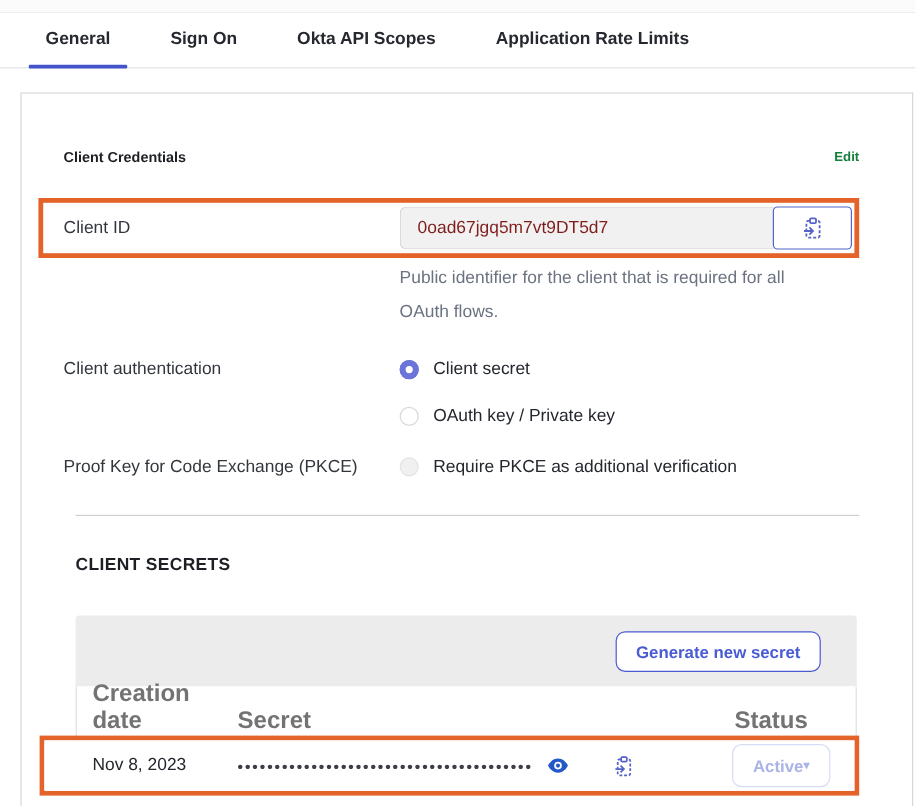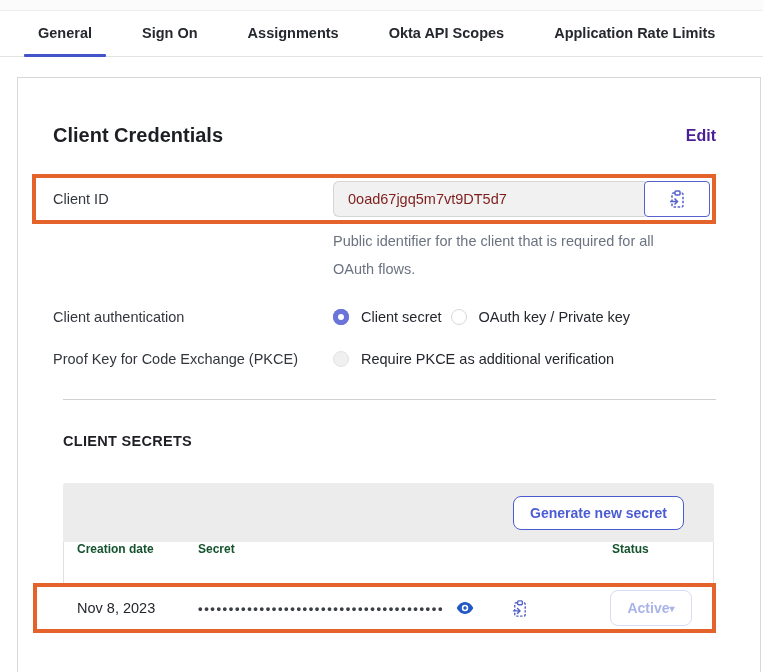--- a/index.html
+++ b/index.html
@@ -15,41 +15,41 @@
   .tab.active::after { content: ""; position: absolute; left: 0; right: 0; bottom: -1px;
     height: 3px; background: #4353c9; border-radius: 1px; }
 
   
   .card { margin: 20px 0 0 17px; width: 744px; height: 640px;
     border: 1px solid #d7d7d7; background: #ffffff; }
   .content { padding: 0 44px 0 35px; }
 
   .cc-header { display: flex; justify-content: space-between; align-items: center;
     margin-top: 46px; }
-  .cc-title { font-size: 20px; font-weight: 700; color: #1d1f24; }
-  .edit-link { font-size: 16px; font-weight: 700; color: #4c1d95; cursor: pointer; }
+  .cc-title { font-size: 12px; font-weight: 700; color: #1d1f24; }
+  .edit-link { font-size: 11px; font-weight: 700; color: #15803d; cursor: pointer; }
 
   
   .hl-box1 { margin: 27px 0 0 -21px; border: 4px solid #e4632a; padding: 3px 1px 3px 17px;
     display: flex; align-items: center; }
   .field-label { width: 280px; font-size: 14.5px; color: #33373d; }
   .id-group { display: flex; flex: 1; }
   .id-input { width: 312px; height: 36px; background: #f1f1f1; border: 1px solid #d5d5d5;
     border-right: none; border-radius: 6px 0 0 6px; font-size: 14.5px; color: #7f1d1d;
     padding: 0 14px; font-family: "Liberation Sans", sans-serif; }
   .copy-btn { width: 66px; height: 36px; background: #ffffff; border: 1px solid #5462c9;
     border-radius: 4px; margin-left: -1px; display: flex; align-items: center;
     justify-content: center; cursor: pointer; }
 
   .help-text { margin: 3px 0 0 280px; width: 360px; font-size: 14.5px; line-height: 28px;
     color: #6b7280; }
 
   
   .form-row { display: flex; margin-top: 26px; }
-  .radio-stack { display: flex; flex-direction: row; gap: 9px; }
+  .radio-stack { display: flex; flex-direction: column; gap: 23px; }
   .radio-opt { display: flex; align-items: center; gap: 12px; font-size: 14.5px; color: #24272d; }
   .radio { width: 16px; height: 16px; border-radius: 50%; flex: none; cursor: pointer; }
   .radio.sel { background: #6b74d8; box-shadow: inset 0 0 0 5px #6b74d8; position: relative; }
   .radio.sel::after { content:""; position:absolute; left:5px; top:5px; width:6px; height:6px;
     border-radius:50%; background:#ffffff; }
   .radio.unsel { background: #ffffff; border: 1.5px solid #d9d9d9; }
   .radio.disabled { background: #f0f0f0; border: 1.5px solid #e2e2e2; }
 
   .divider { margin: 32px 0 0 10px; border: none; border-top: 1px solid #d0d0d0; }
 
@@ -58,22 +58,22 @@
     letter-spacing: 0.3px; }
   .cs-panel { margin: 34px 0 0 10px; width: 651px; height: 59px; background: #ececec;
     border-radius: 3px 3px 0 0; display: flex; justify-content: flex-end; align-items: center;
     padding-right: 30px; }
   .gen-btn { height: 34px; padding: 0 16px; background: #ffffff; border: 1px solid #4a5ad0;
     border-radius: 8px; color: #4a5cd4; font-size: 14px; font-weight: 700; cursor: pointer;
     font-family: "Liberation Sans", sans-serif; text-align: right; }
 
   .cs-table { margin-left: 10px; width: 651px; background: #ffffff;
     border-left: 1px solid #e0e0e0; border-right: 1px solid #e0e0e0; }
-  .t-head { display: flex; align-items: flex-start; height: 41px; padding: 0 21px 0 13px;
-    font-size: 12px; font-weight: 700; color: #14532d; }
+  .t-head { display: flex; align-items: flex-end; height: 41px; padding: 0 21px 0 13px;
+    font-size: 20px; font-weight: 700; color: #737373; }
   .h-date { width: 121px; }
   .h-secret { flex: 1; }
   .h-status { width: 80px; }
 
   .hl-box2 { margin: 0 -3px 0 -31px; border: 4px solid #e4632a; }
   .secret-row { display: flex; align-items: center; height: 42px; padding: 0 20px 0 40px;
     background: #ffffff; }
   .c-date { width: 121px; font-size: 14.5px; color: #24272d; }
   .c-secret { flex: 1; display: flex; align-items: center; }
   .dots { font-size: 13px; font-weight: 700; letter-spacing: 1.6px; color: #3c3f45;
@@ -88,21 +88,20 @@
   .chev { font-size: 10px; }
 </style>
 </head>
 <body>
 
 <div class="top-strip"></div>
 
 <div class="tabbar">
   <div class="tab active">General</div>
   <div class="tab">Sign On</div>
-  <div class="tab">Assignments</div>
   <div class="tab">Okta API Scopes</div>
   <div class="tab">Application Rate Limits</div>
 </div>
 
 <div class="card">
   <div class="content">
 
     <div class="cc-header">
       <div class="cc-title">Client Credentials</div>
       <a class="edit-link">Edit</a>

